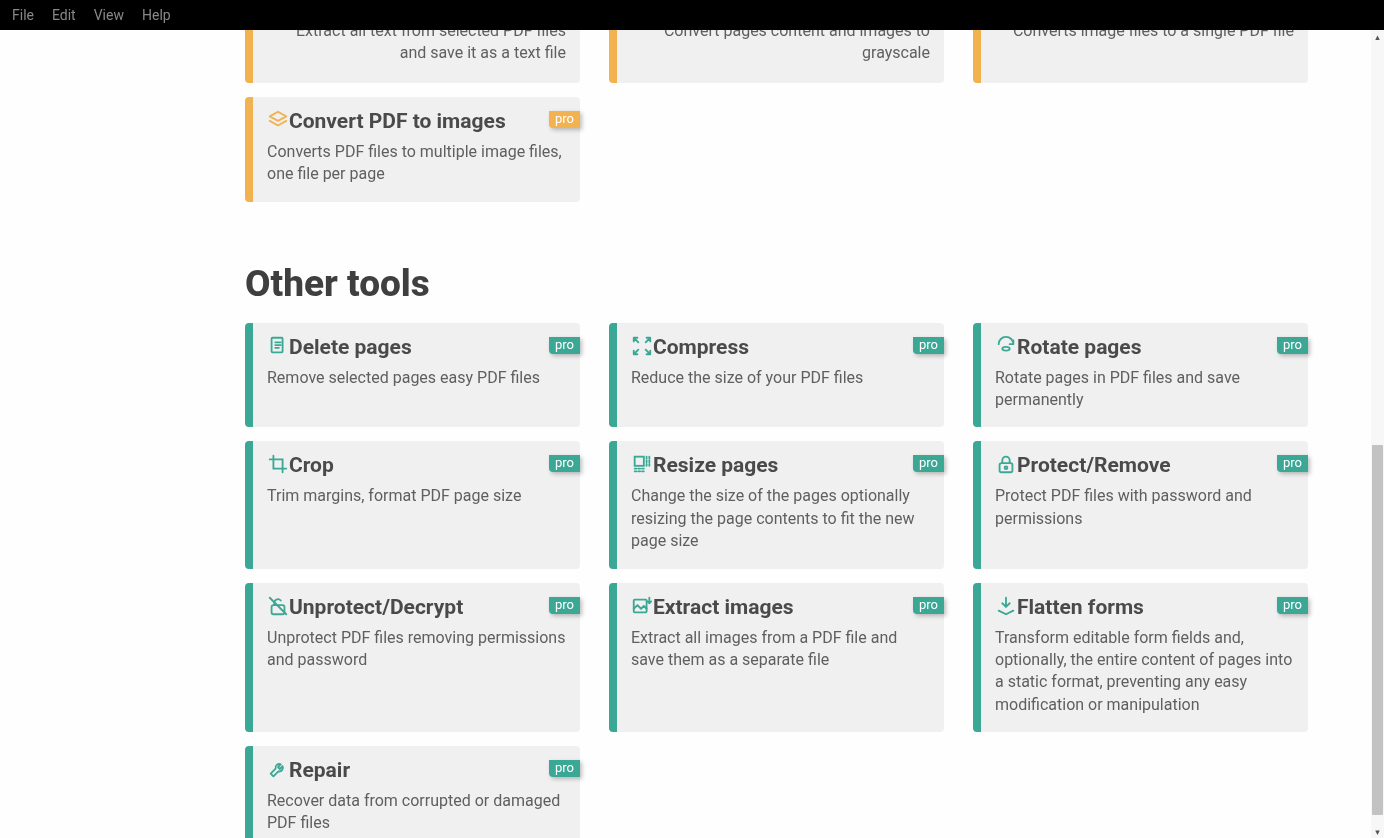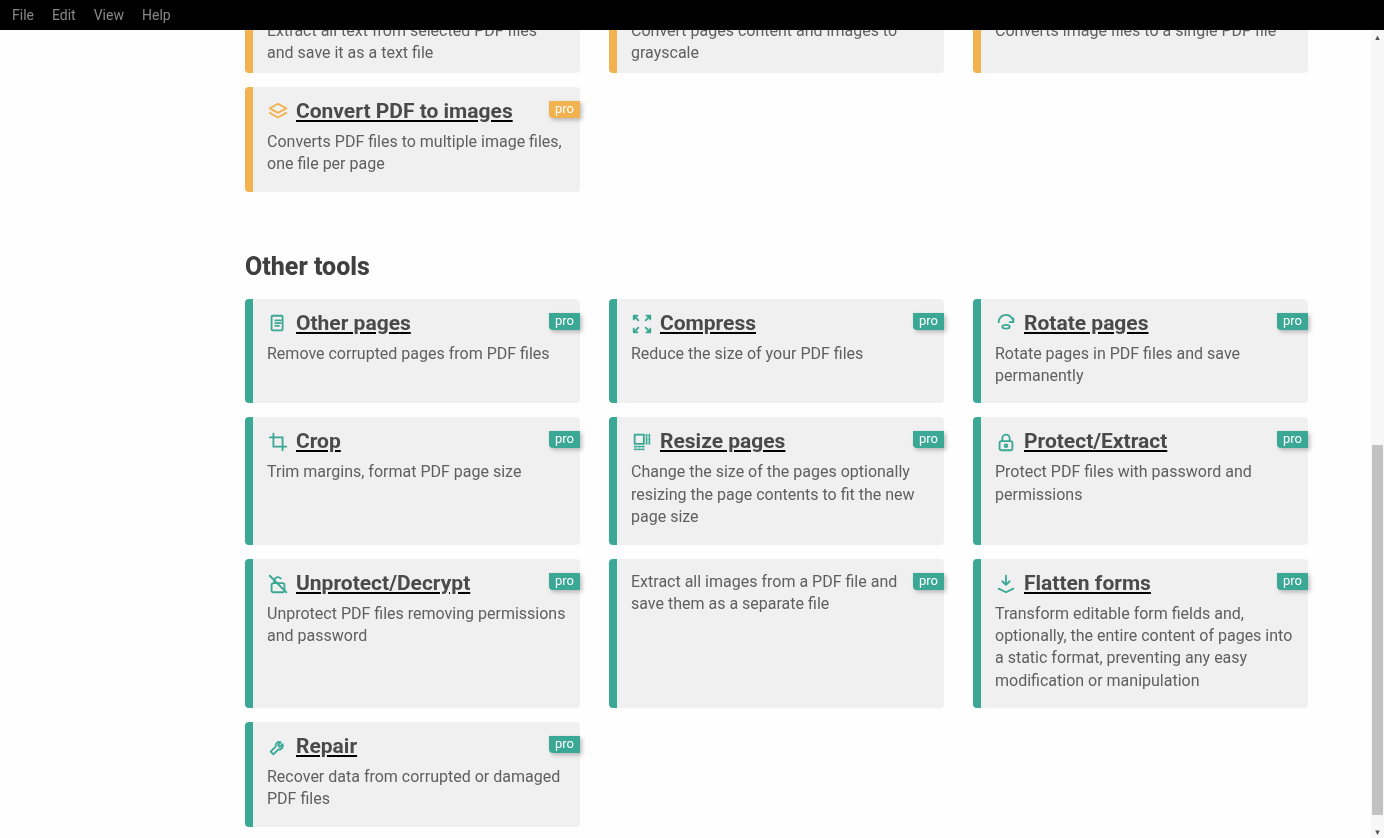--- a/index.html
+++ b/index.html
@@ -10,31 +10,31 @@
   .scrollbar { position: absolute; right: 0; top: 0; width: 13px; height: 100%; background: #f7f7f7; }
   .scroll-arrow { width: 13px; height: 13px; display: flex; align-items: center; justify-content: center; font-size: 9px; color: #555; position: absolute; }
   .scroll-arrow.up { top: 0; }
   .scroll-arrow.down { bottom: 0; }
   .scroll-thumb { position: absolute; right: 1px; width: 11px; background: #c2c2c2; border-radius: 1px; top: 415px; height: 370px; }
   .content { position: absolute; left: 245px; top: -10px; width: 1070px; }
   .grid { display: grid; grid-template-columns: repeat(3, 335px); column-gap: 29px; row-gap: 14px; }
   .card { position: relative; background: #f0f0f0; border-radius: 4px; padding: 12px 14px 16px 14px; border-left: 8px solid; cursor: pointer; }
   .card.orange { border-left-color: #f2b24f; }
   .card.teal { border-left-color: #3aa895; }
-  .card-header { display: flex; align-items: flex-end; gap: 7px; margin-bottom: 8px; text-decoration: underline; }
+  .card-header { display: flex; align-items: flex-start; gap: 0; margin-bottom: 8px; }
   .card-icon { width: 22px; height: 22px; flex-shrink: 0; }
   .card-icon svg { width: 100%; height: 100%; }
   .card.orange .card-icon svg { stroke: #f2b24f; fill: none; }
   .card.teal .card-icon svg { stroke: #3aa895; fill: none; }
   .card-title { font-size: 21px; font-weight: 700; color: #4a4a4a; }
   .card-desc { font-size: 16px; color: #5f5f5f; line-height: 1.4; }
   .pro-badge { position: absolute; top: 0; right: 0; background: #f2b24f; color: #fff; font-size: 13px; padding: 0 6px 2px 6px; border-bottom-left-radius: 4px; box-shadow: 2px 2px 4px rgba(0,0,0,0.25); margin-top: 14px; }
   .card.teal .pro-badge { background: #3aa895; }
-  .section-title { font-size: 25px; font-weight: 800; color: #3f3f3f; margin: 60px 0 18px 0; }
-  .card.partial { padding-top: 0; padding-bottom: 8px; }
+  .section-title { font-size: 37px; font-weight: 800; color: #3f3f3f; margin: 60px 0 18px 0; }
+  .card.partial { padding-top: 0; padding-bottom: 18px; text-align: right; }
 </style>
 </head>
 <body>
 
 <svg width="0" height="0" style="position:absolute">
   <defs>
     <g id="layers-icon">
         <path d="M12 3 L21 8 L12 13 L3 8 Z M3 13 L12 18 L21 13" stroke-width="2" stroke-linejoin="round" stroke-linecap="round"></path>
       </g>
     <g id="delete-page-icon">
@@ -117,23 +117,23 @@
 
     <h2 class="section-title">Other tools</h2>
 
     <div class="grid" id="other-grid">
         <div class="card teal">
           <div class="pro-badge">pro</div>
           <div class="card-header">
             <span class="card-icon"><svg viewBox="0 0 24 24">
                 <use href="#delete-page-icon"></use>
               </svg></span>
-            <span class="card-title">Other pages</span>
-          </div>
-          <div class="card-desc">Remove corrupted pages from PDF files</div>
+            <span class="card-title">Delete pages</span>
+          </div>
+          <div class="card-desc">Remove selected pages easy PDF files</div>
         </div>
         <div class="card teal">
           <div class="pro-badge">pro</div>
           <div class="card-header">
             <span class="card-icon"><svg viewBox="0 0 24 24">
                 <use href="#compress-icon"></use>
               </svg></span>
             <span class="card-title">Compress</span>
           </div>
           <div class="card-desc">Reduce the size of your PDF files</div>
@@ -167,36 +167,42 @@
             <span class="card-title">Resize pages</span>
           </div>
           <div class="card-desc">Change the size of the pages optionally resizing the page contents to fit the new page size</div>
         </div>
         <div class="card teal">
           <div class="pro-badge">pro</div>
           <div class="card-header">
             <span class="card-icon"><svg viewBox="0 0 24 24">
                 <use href="#lock-icon"></use>
               </svg></span>
-            <span class="card-title">Protect/Extract</span>
+            <span class="card-title">Protect/Remove</span>
           </div>
           <div class="card-desc">Protect PDF files with password and permissions</div>
         </div>
         <div class="card teal">
           <div class="pro-badge">pro</div>
           <div class="card-header">
             <span class="card-icon"><svg viewBox="0 0 24 24">
                 <use href="#unlock-icon"></use>
               </svg></span>
             <span class="card-title">Unprotect/Decrypt</span>
           </div>
           <div class="card-desc">Unprotect PDF files removing permissions and password</div>
         </div>
         <div class="card teal">
           <div class="pro-badge">pro</div>
+          <div class="card-header">
+            <span class="card-icon"><svg viewBox="0 0 24 24">
+                <use href="#image-down-icon"></use>
+              </svg></span>
+            <span class="card-title">Extract images</span>
+          </div>
           <div class="card-desc">Extract all images from a PDF file and save them as a separate file</div>
         </div>
         <div class="card teal">
           <div class="pro-badge">pro</div>
           <div class="card-header">
             <span class="card-icon"><svg viewBox="0 0 24 24">
                 <use href="#flatten-icon"></use>
               </svg></span>
             <span class="card-title">Flatten forms</span>
           </div>

